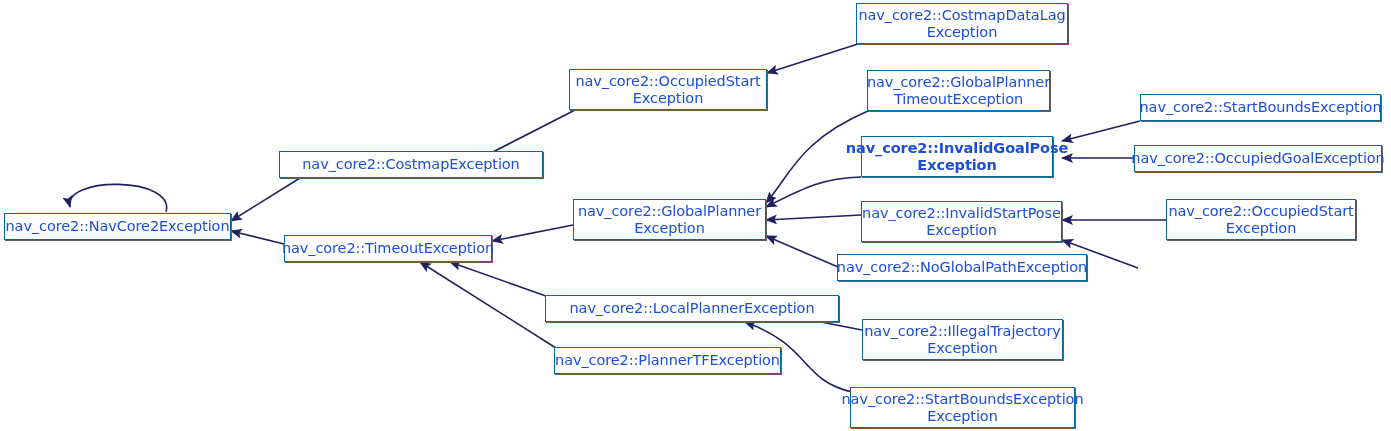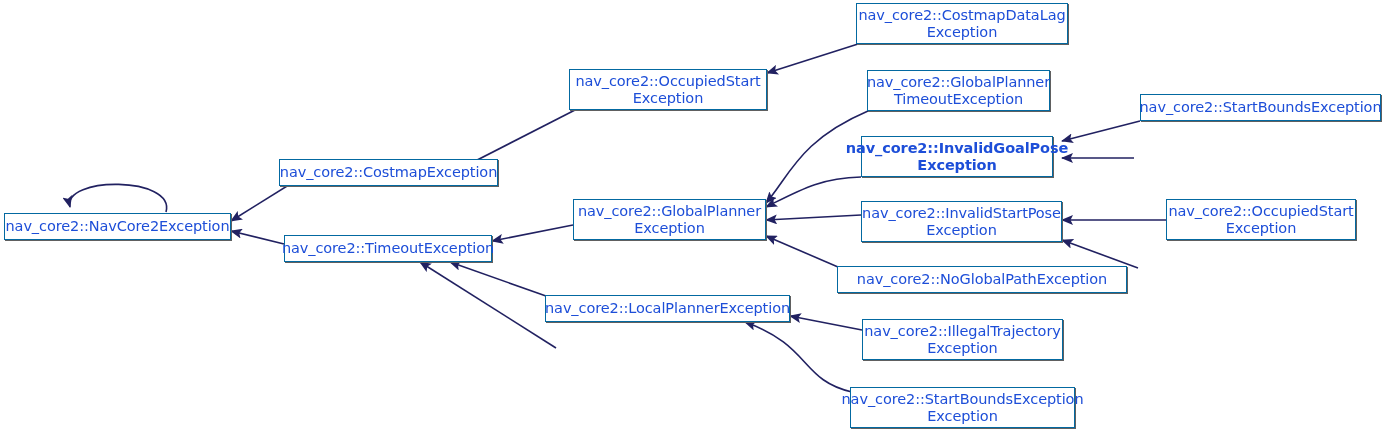--- a/index.html
+++ b/index.html
@@ -70,36 +70,38 @@
         <path d="M 1140 121 L 1062 141" marker-end="url(#arrow)"></path>
         <path d="M 1134 158 L 1062 158" marker-end="url(#arrow)"></path>
         <path d="M 1166 220 L 1062 220" marker-end="url(#arrow)"></path>
         <path d="M 1138 268 L 1062 240" marker-end="url(#arrow)"></path>
         <path d="M 862 330 L 790 316" marker-end="url(#arrow)"></path>
         <path d="M 852 392 C 800 380, 812 346, 745 322" marker-end="url(#arrow)"></path>
       </g>
   </svg>
 
 <div class="node" style="left: 4px; top: 213px; width: 227px; height: 27px;">nav_core2::NavCore2Exception</div>
-    <div class="node" style="left: 279px; top: 159px; width: 219px; height: 27px;">nav_core2::CostmapException</div>
+    <div class="node" style="left: 279px; top: 151px; width: 264px; height: 27px;">nav_core2::CostmapException</div>
     <div class="node" style="left: 284px; top: 235px; width: 208px; height: 27px;">nav_core2::TimeoutException</div>
     <div class="node" style="left: 569px; top: 69px; width: 198px; height: 41px;">nav_core2::OccupiedStart
 Exception</div>
     <div class="node" style="left: 856px; top: 3px; width: 212px; height: 41px;">nav_core2::CostmapDataLag
 Exception</div>
     <div class="node" style="left: 573px; top: 199px; width: 193px; height: 41px;">nav_core2::GlobalPlanner
 Exception</div>
     <div class="node" style="left: 867px; top: 70px; width: 183px; height: 41px;">nav_core2::GlobalPlanner
 TimeoutException</div>
     <div class="node" style="left: 861px; top: 136px; width: 192px; height: 41px; font-weight: bold;">nav_core2::InvalidGoalPose
 Exception</div>
     <div class="node" style="left: 861px; top: 201px; width: 201px; height: 41px;">nav_core2::InvalidStartPose
 Exception</div>
-    <div class="node" style="left: 837px; top: 266px; width: 290px; height: 27px;">nav_core2::NoGlobalPathException</div>
+    <div class="node" style="left: 837px; top: 254px; width: 250px; height: 27px;">nav_core2::NoGlobalPathException</div>
     <div class="node" style="left: 1140px; top: 94px; width: 241px; height: 27px;">nav_core2::StartBoundsException</div>
+    <div class="node" style="left: 1134px; top: 145px; width: 248px; height: 27px;">nav_core2::OccupiedGoalException</div>
     <div class="node" style="left: 1166px; top: 199px; width: 190px; height: 41px;">nav_core2::OccupiedStart
 Exception</div>
-    <div class="node" style="left: 545px; top: 295px; width: 245px; height: 27px;">nav_core2::LocalPlannerException</div>
+    <div class="node" style="left: 545px; top: 295px; width: 294px; height: 27px;">nav_core2::LocalPlannerException</div>
+    <div class="node" style="left: 554px; top: 347px; width: 227px; height: 27px;">nav_core2::PlannerTFException</div>
     <div class="node" style="left: 862px; top: 319px; width: 201px; height: 41px;">nav_core2::IllegalTrajectory
 Exception</div>
     <div class="node" style="left: 850px; top: 387px; width: 225px; height: 41px;">nav_core2::StartBoundsException
 Exception</div>
   </div>
 
 </body></html>

